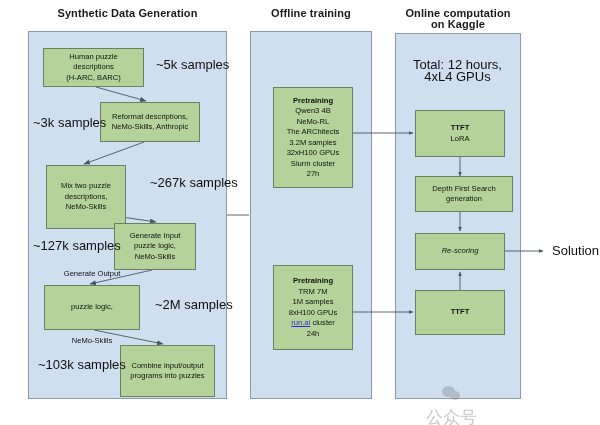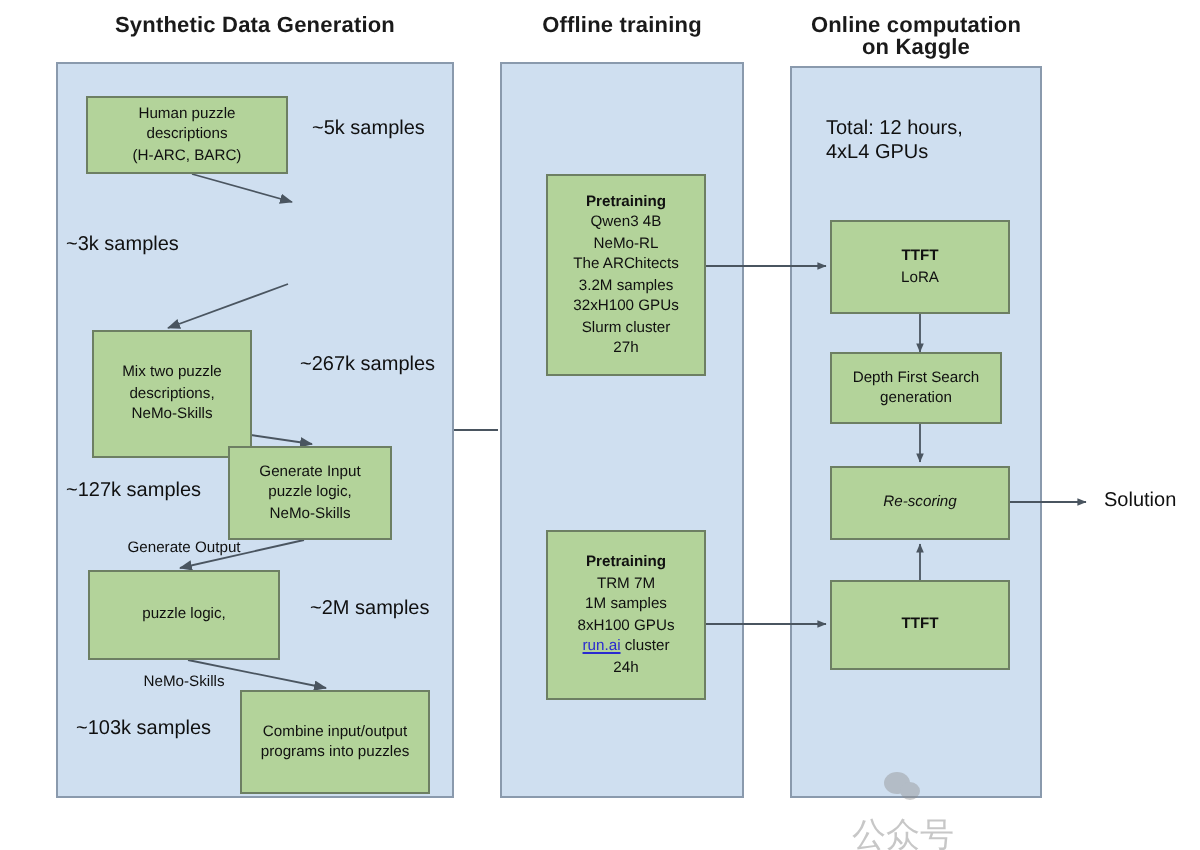--- a/index.html
+++ b/index.html
@@ -54,21 +54,21 @@
   .node .ln { display: block; white-space: nowrap; }
   .node .ln.b { font-weight: bold; }
   .node .lnk {
     color: #2a2ad0;
     text-decoration: underline;
   }
 
   
   .label {
     position: absolute;
-    font-size: 10px;
+    font-size: 13px;
     line-height: 10.5px;
     color: #101010;
     white-space: nowrap;
   }
 
   
   #wires {
     position: absolute;
     left: 0; top: 0;
     width: 600px; height: 425px;
@@ -153,20 +153,24 @@
 
     <path d="M505,251 L543,251" stroke="#4a5560" stroke-width="0.9" fill="none" marker-end="url(#ahs)"></path>
   </svg>
 
   <div class="node" style="left:43px; top:48px; width:101px; height:39px;">
     <span class="ln">Human puzzle</span>
     <span class="ln">descriptions</span>
     <span class="ln">(H-ARC, BARC)</span>
   </div>
 
+  <div class="node" style="left:100px; top:102px; width:100px; height:40px;">
+    <span class="ln">Reformat descriptions,</span>
+    <span class="ln">NeMo-Skills, Anthropic</span>
+  </div>
 
   <div class="node" style="left:46px; top:165px; width:80px; height:64px;">
     <span class="ln">Mix two puzzle</span>
     <span class="ln">descriptions,</span>
     <span class="ln">NeMo-Skills</span>
   </div>
 
   <div class="node" style="left:114px; top:223px; width:82px; height:47px;">
     <span class="ln">Generate Input</span>
     <span class="ln">puzzle logic,</span>
@@ -204,31 +208,31 @@
 
   <div class="node" style="left:273px; top:265px; width:80px; height:85px;">
     <span class="ln b">Pretraining</span>
     <span class="ln">TRM 7M</span>
     <span class="ln">1M samples</span>
     <span class="ln">8xH100 GPUs</span>
     <span class="ln"><a class="lnk" href="#">run.ai</a><span> cluster</span></span>
     <span class="ln">24h</span>
   </div>
 
-  <div class="label" style="left:413px; top:59px; line-height:11.5px;">
+  <div class="label" style="left:413px; top:59px; line-height:11.5px;text-align:center;">
     <span>Total: 12 hours,</span><br>
     <span>4xL4 GPUs</span>
   </div>
 
   <div class="node" style="left:415px; top:110px; width:90px; height:47px;">
     <span class="ln b">TTFT</span>
     <span class="ln">LoRA</span>
   </div>
 
-  <div class="node" style="left:415px; top:176px; width:86px; height:36px;">
+  <div class="node" style="left:415px; top:176px; width:98px; height:36px;">
     <span class="ln">Depth First Search</span>
     <span class="ln">generation</span>
   </div>
 
   <div class="node" style="left:415px; top:233px; width:90px; height:37px;font-style:italic;">
     <span class="ln">Re-scoring</span>
   </div>
 
   <div class="node" style="left:415px; top:290px; width:90px; height:45px;">
     <span class="ln b">TTFT</span>

